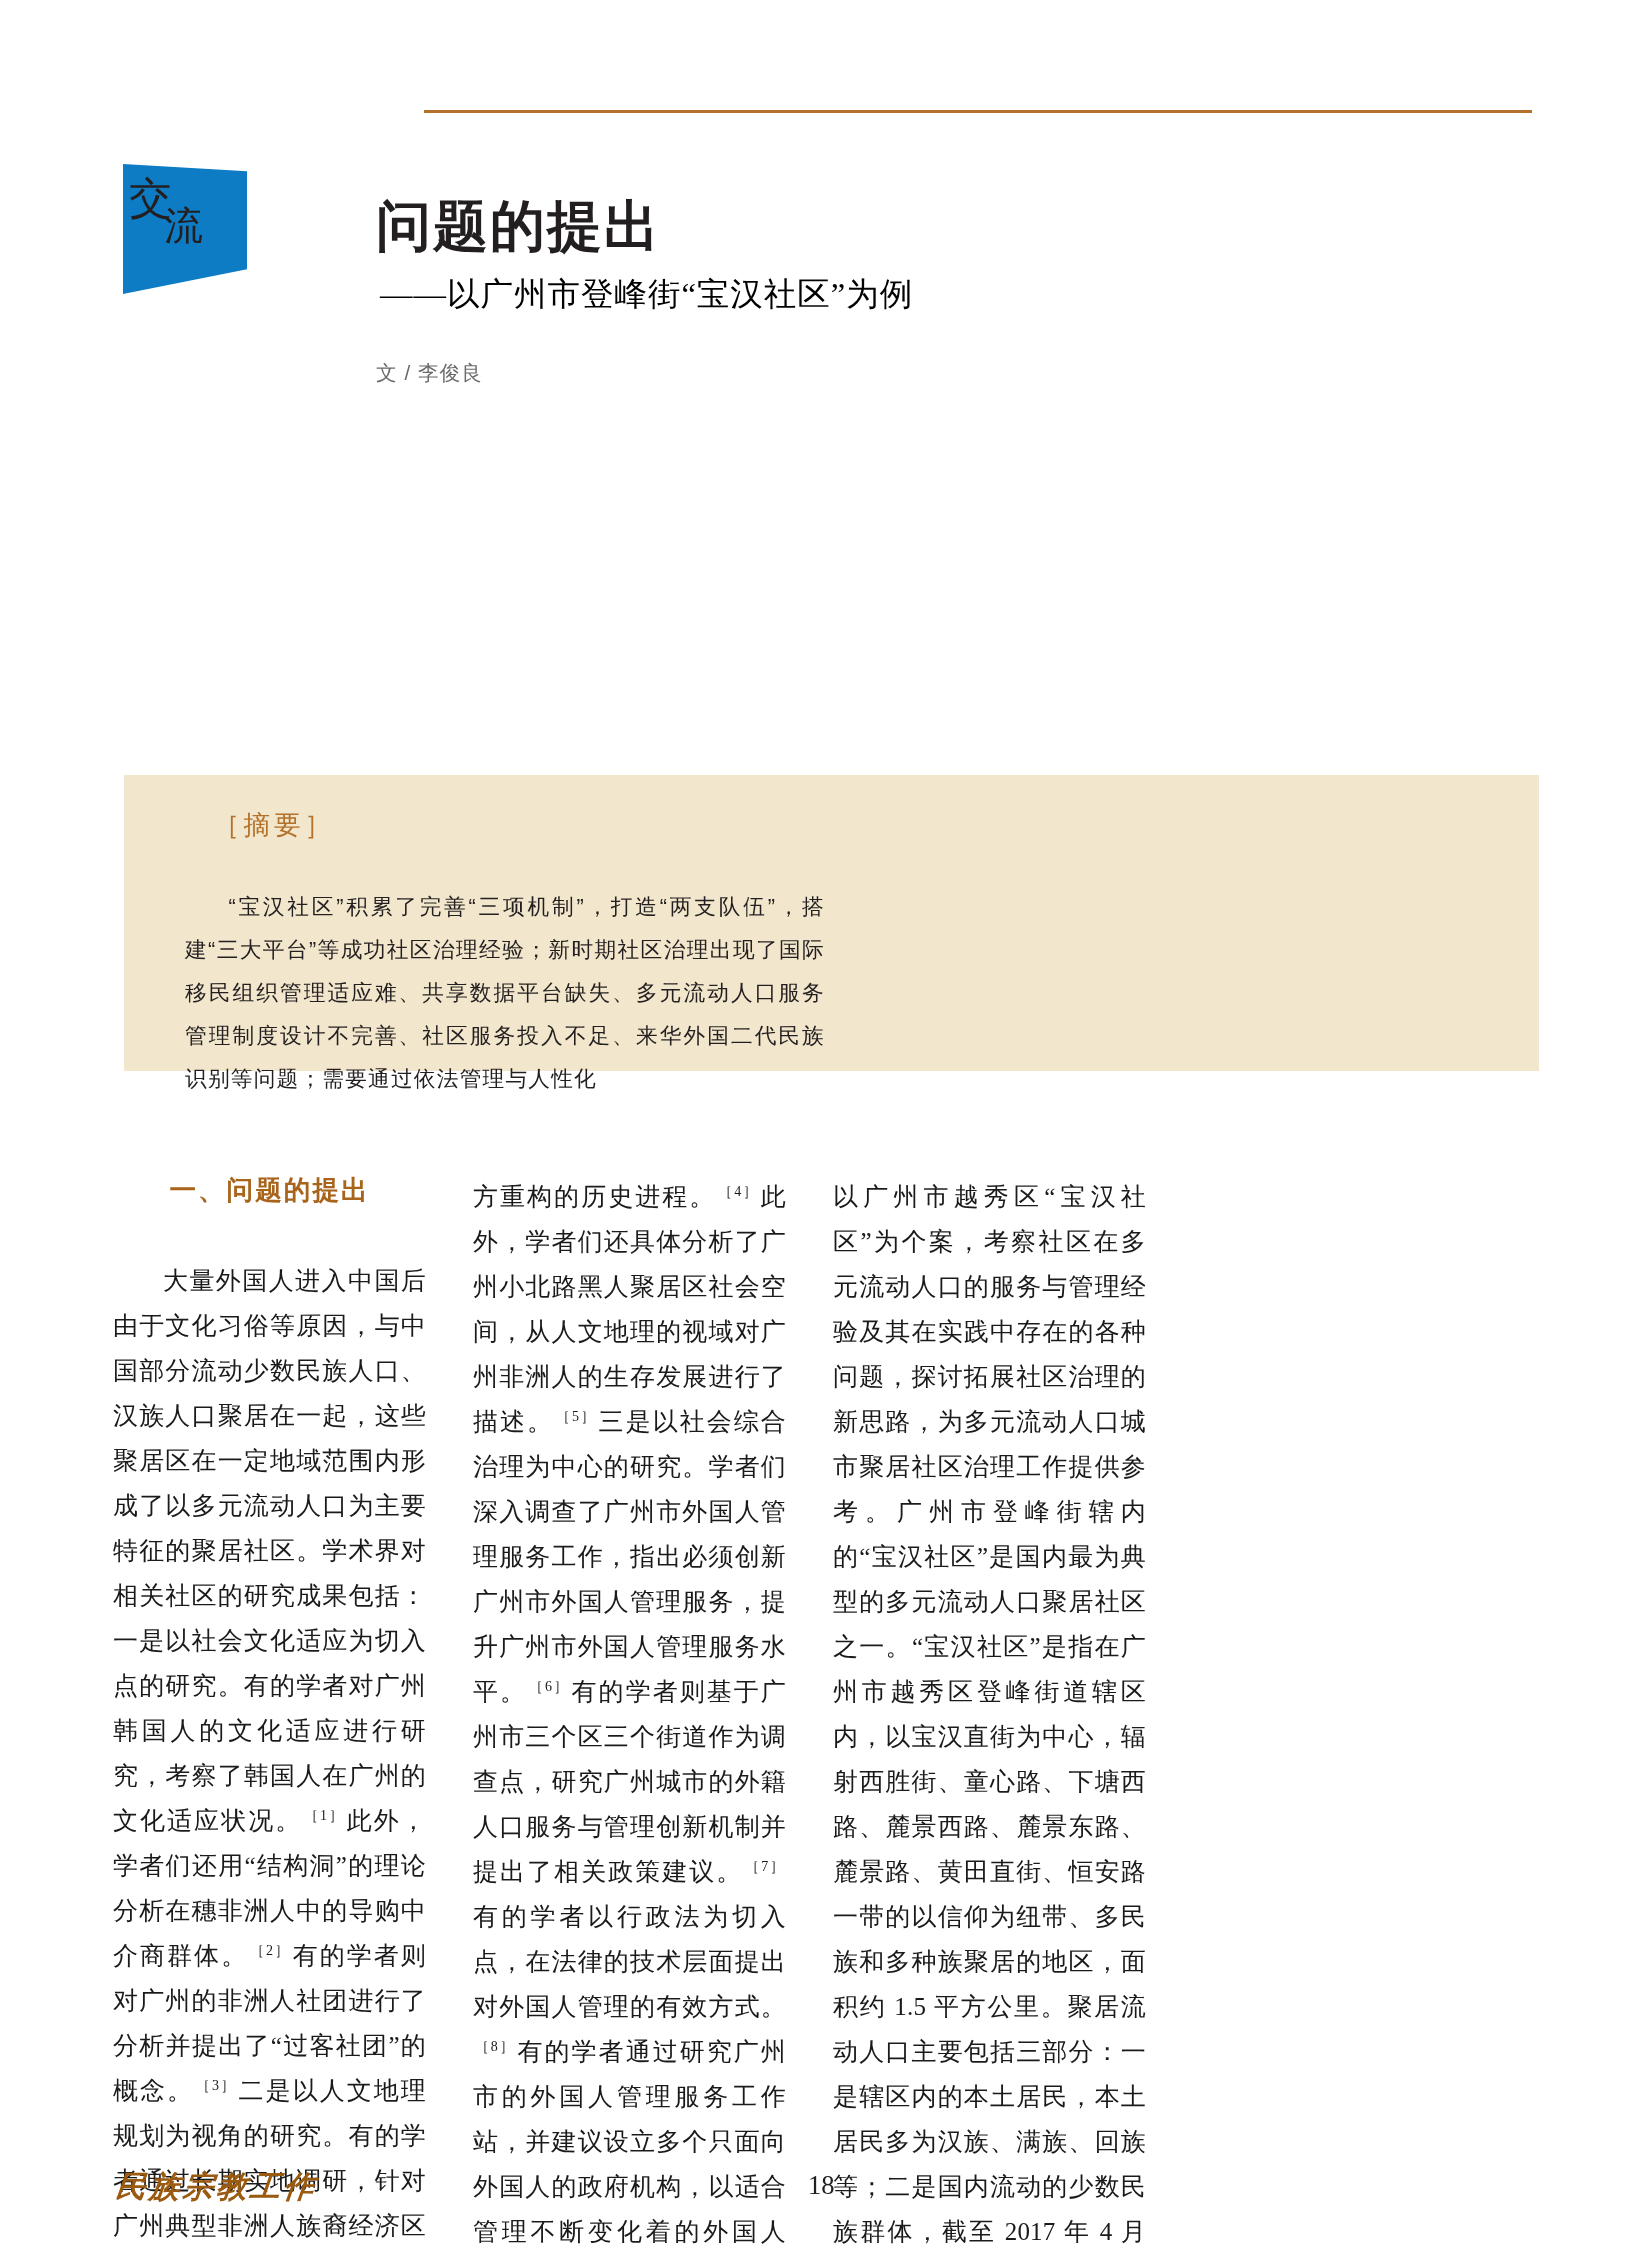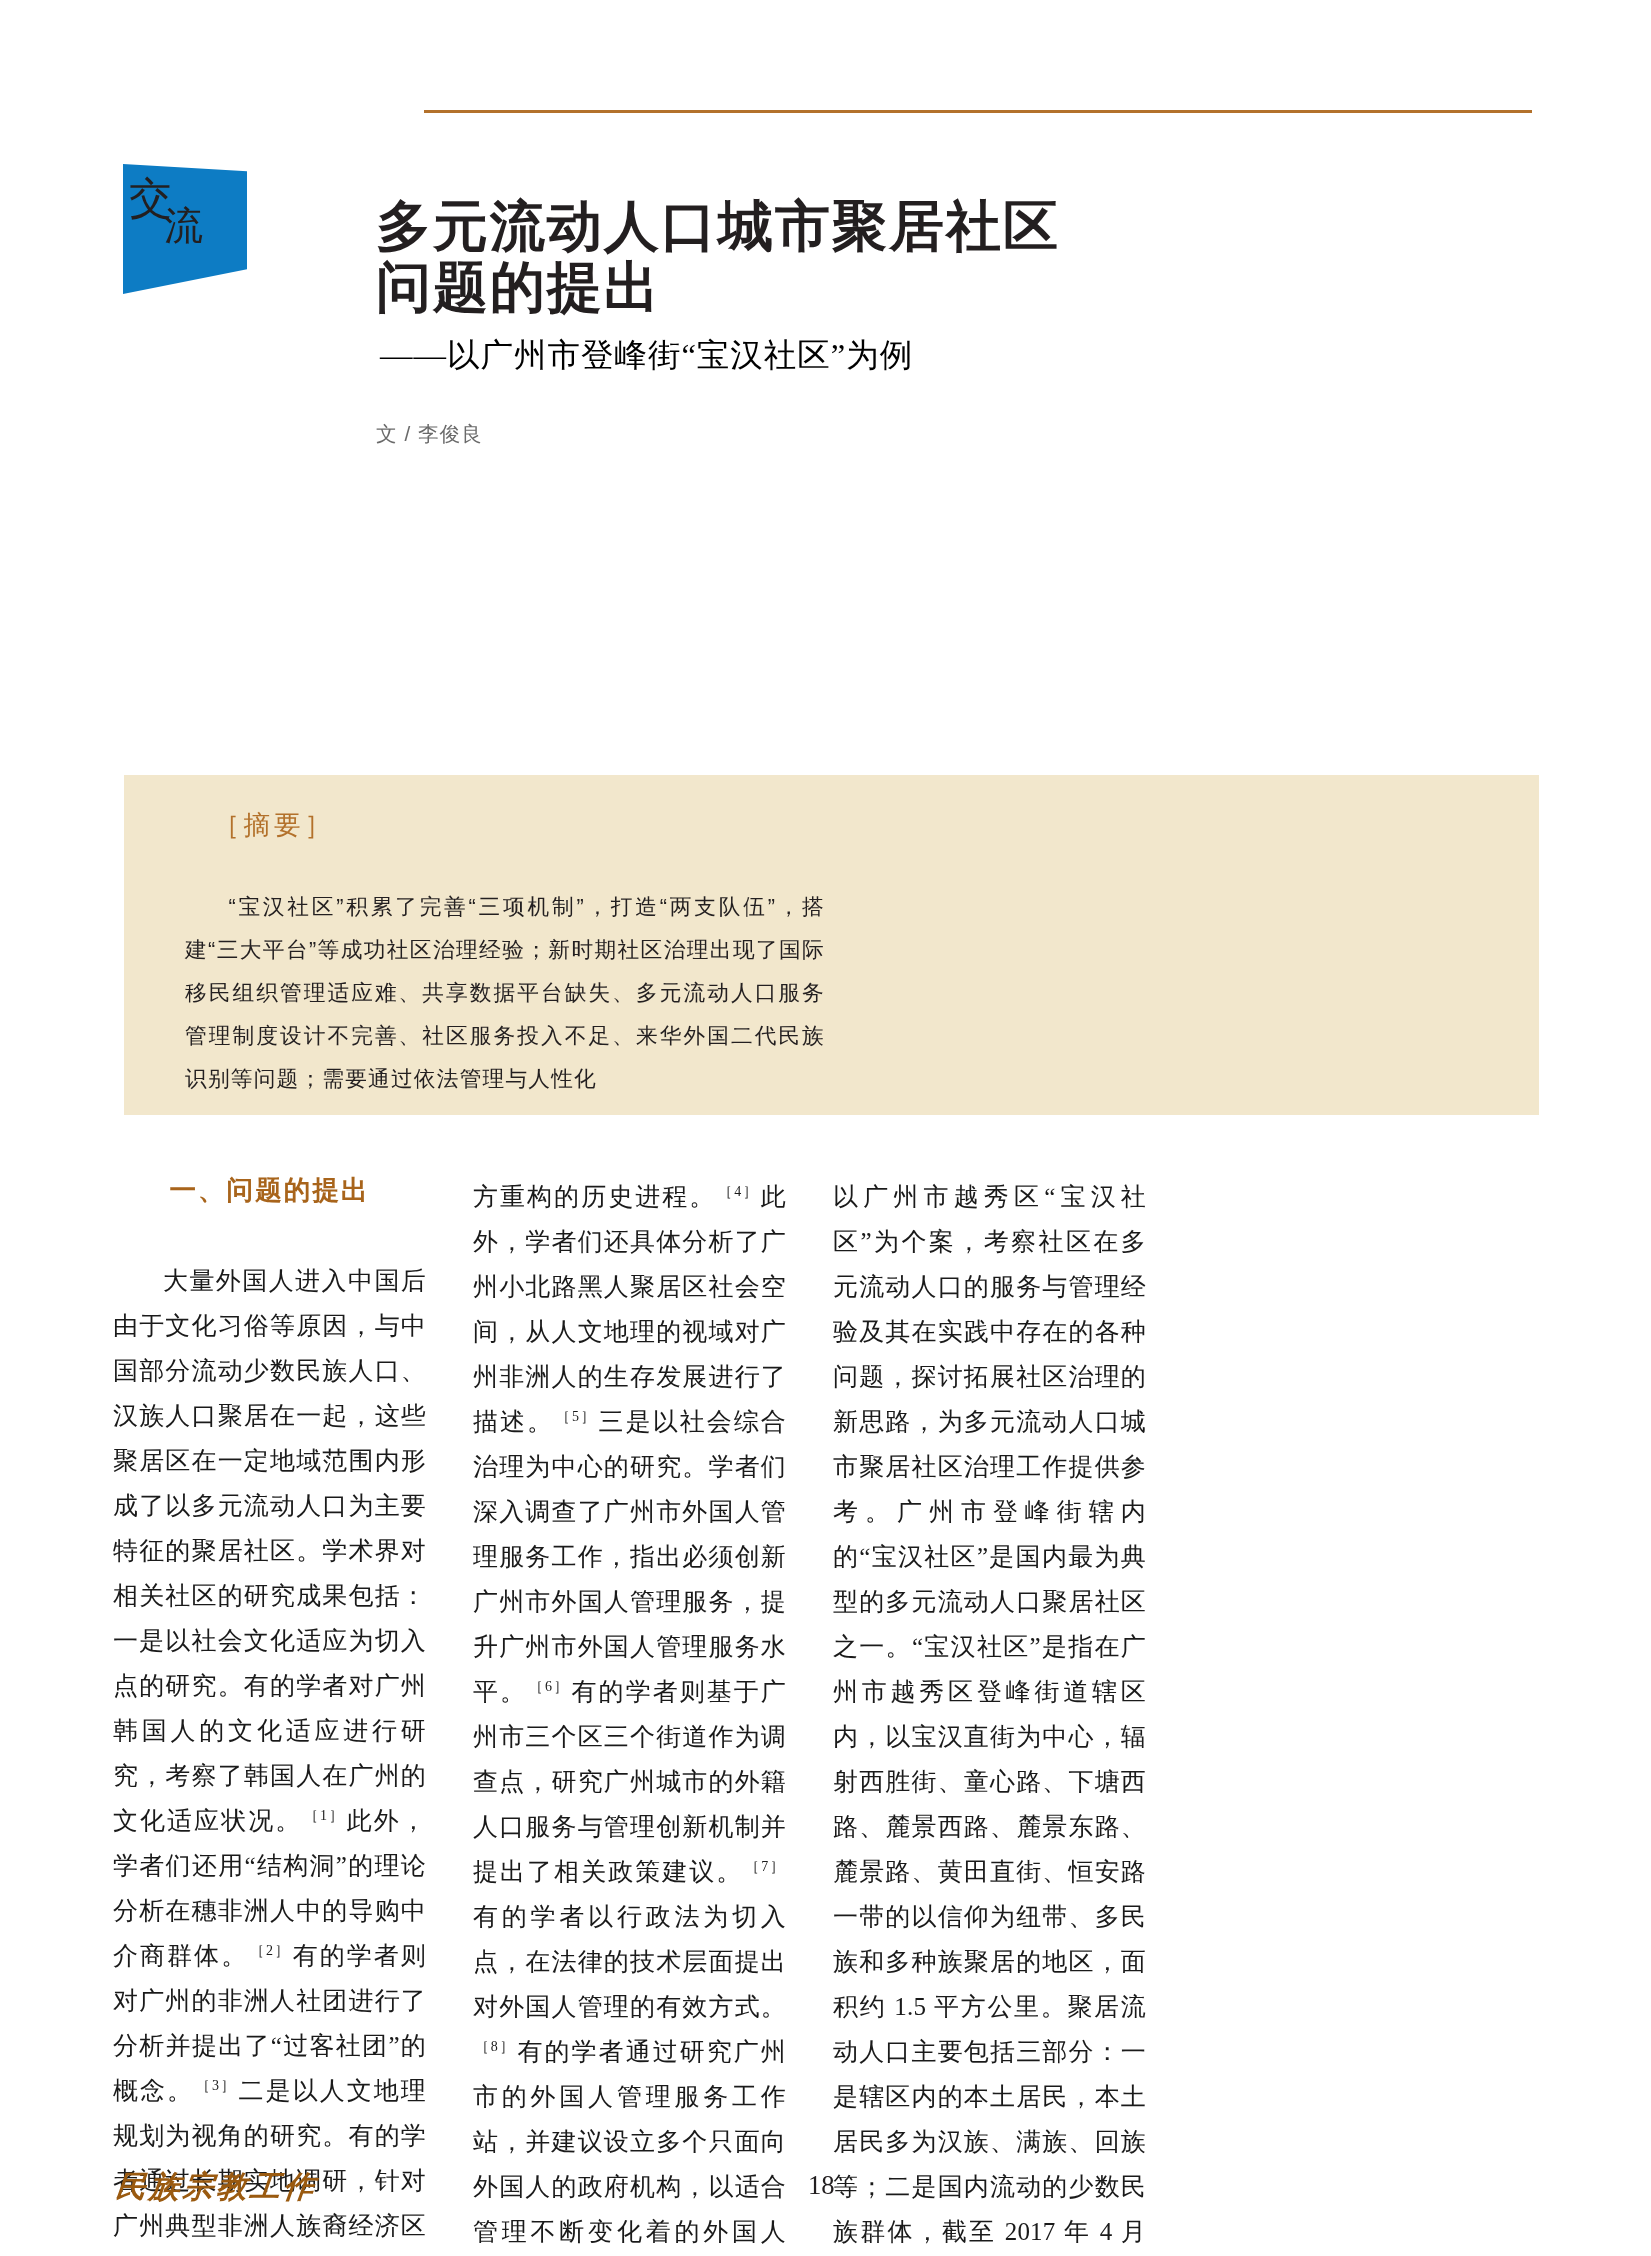--- a/index.html
+++ b/index.html
@@ -81,21 +81,21 @@
     color: #6a6a6a;
     letter-spacing: 1px;
   }
 
   
   #abstract-box {
     position: absolute;
     left: 124px;
     top: 775px;
     width: 1415px;
-    height: 340px;
+    height: 296px;
     background: #f2e7cc;
   }
   #abstract-label {
     position: absolute;
     left: 89px;
     top: 31.5px;
     font-family: "Liberation Sans", "DejaVu Sans", sans-serif;
     font-size: 26.6px;
     color: #b3712b;
     letter-spacing: 3.9px;
@@ -185,21 +185,20 @@
 <body>
 
 <div id="category-tag">
   <span class="tag-c1">交</span>
   <span class="tag-c2">流</span>
 </div>
 
 <div id="header-rule"></div>
 
 <div id="title-block">
-  <div class="title-line">多元流动人口城市聚居社区</div>
   <div class="title-line">问题的提出</div>
   <div id="subtitle">——以广州市登峰街“宝汉社区”为例</div>
   <div id="author-line">文 / 李俊良</div>
 </div>
 
 <div id="abstract-box">
   <div id="abstract-label">［摘要］</div>
   <div id="abstract-cols">
     <div class="abstract-col" id="abstract-col-1">
       <span class="indent">“宝汉社区”积累了完善“三项机制”，打造“两支队伍”，搭建“三大平台”等成功社区治理经验；新时期社区治理出现了国际移民组织管理适应难、共享数据平台缺失、多元流动人口服务管理制度设计不完善、社区服务投入不足、来华外国二代民族识别等问题；需要通过依法管理与人性化</span>

